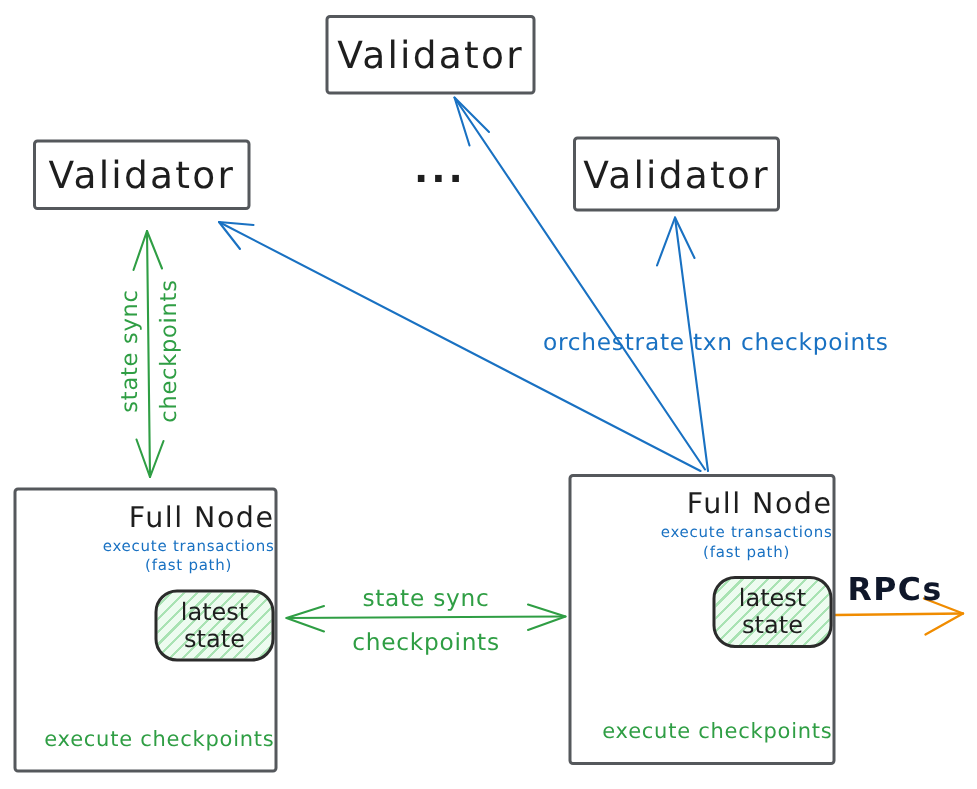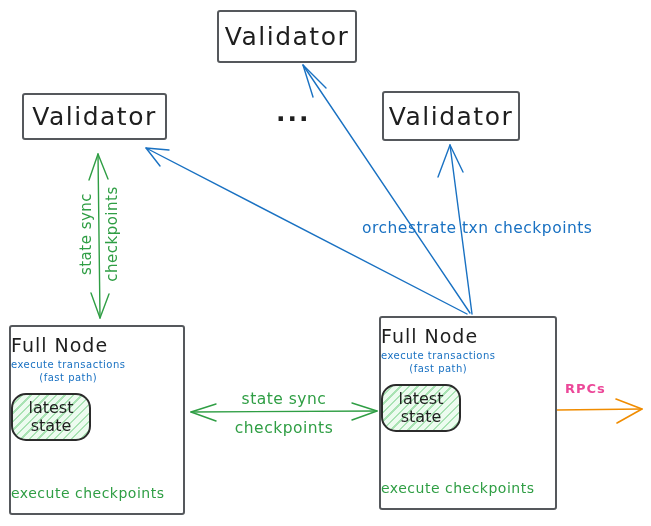--- a/index.html
+++ b/index.html
@@ -11,21 +11,21 @@
   svg.overlay { position:absolute; left:0; top:0; z-index:1; }
   .node-box {
     position:absolute; background:#ffffff; border:2px solid #55585c;
     border-radius:3px; box-sizing:border-box; z-index:2;
     display:flex; align-items:center; justify-content:center;
   }
   .validator-label { font-size:25px; letter-spacing:1.5px; }
   .fullnode {
     position:absolute; background:#ffffff; border:2px solid #55585c;
     border-radius:3px; box-sizing:border-box; z-index:2;
-    display:flex; flex-direction:column; align-items:flex-start;
+    display:flex; flex-direction:column; align-items:flex-end;
   }
   .fn-title { margin-top:7px; font-size:19px; letter-spacing:1px; color:#1e1e1e; }
   .fn-blue { font-size:10px; line-height:1.25; color:#1971c2; text-align:center; margin-top:3px; letter-spacing:0.5px; }
   .fn-state {
     margin-top:9px; width:80px; height:48px; box-sizing:border-box;
     border:2px solid #2b2b2b; border-radius:15px;
     display:flex; flex-direction:column; align-items:center; justify-content:center;
     font-size:16px; line-height:1.15; color:#1e1e1e;
     background:
       repeating-linear-gradient(135deg,
@@ -34,21 +34,21 @@
   }
   .fn-footer { margin-top:auto; margin-bottom:12px; font-size:14px; color:#2f9e44; letter-spacing:0.5px; }
   .ellipsis { position:absolute; z-index:2; font-size:25px; font-weight:bold; letter-spacing:2px; color:#1e1e1e; }
   .lbl { position:absolute; z-index:3; }
   .lbl-green { color:#2f9e44; font-size:15.5px; line-height:1.85; text-align:center; letter-spacing:0.5px; }
   .lbl-vgreen {
     color:#2f9e44; font-size:15px; line-height:1.7; text-align:center; letter-spacing:0.5px;
     transform:rotate(-90deg); transform-origin:center center;
   }
   .lbl-blue { color:#1971c2; font-size:15.5px; letter-spacing:0.5px; white-space:nowrap; }
-  .lbl-orange { color:#ec4899; font-size:13px; font-weight:600; letter-spacing:1px; }
+  .lbl-orange { color:#0f172a; font-size:21px; font-weight:600; letter-spacing:1px; }
 </style>
 </head>
 <body>
 
 <div id="canvas">
 
   <svg class="overlay" width="651" height="526" viewBox="0 0 651 526">
 
     <g stroke="#1971c2" stroke-width="1.4" fill="none" stroke-linecap="round">
       <path d="M467,314 L146,148"></path>

